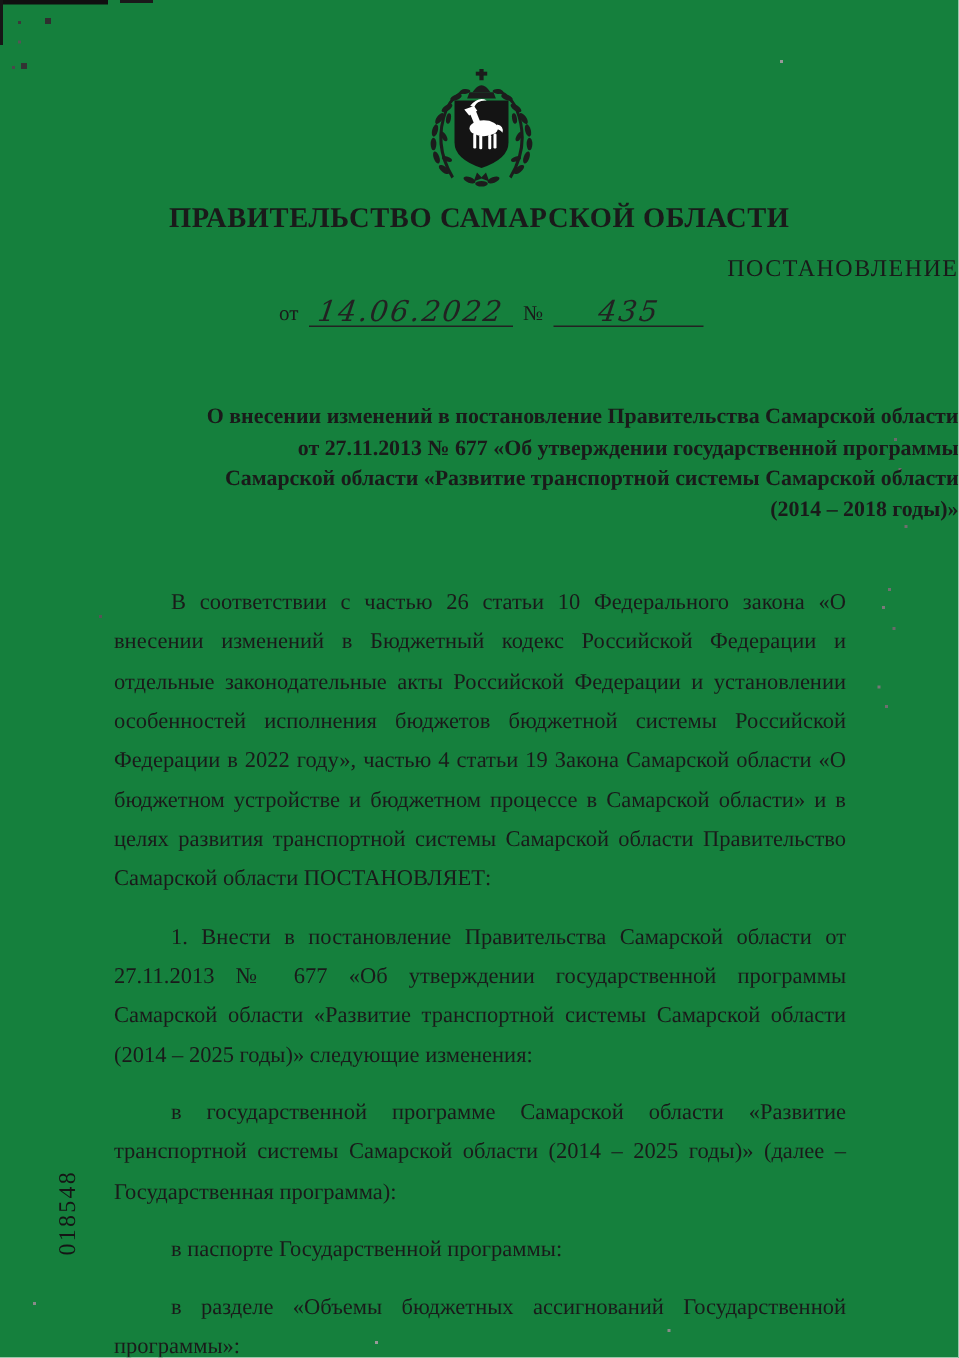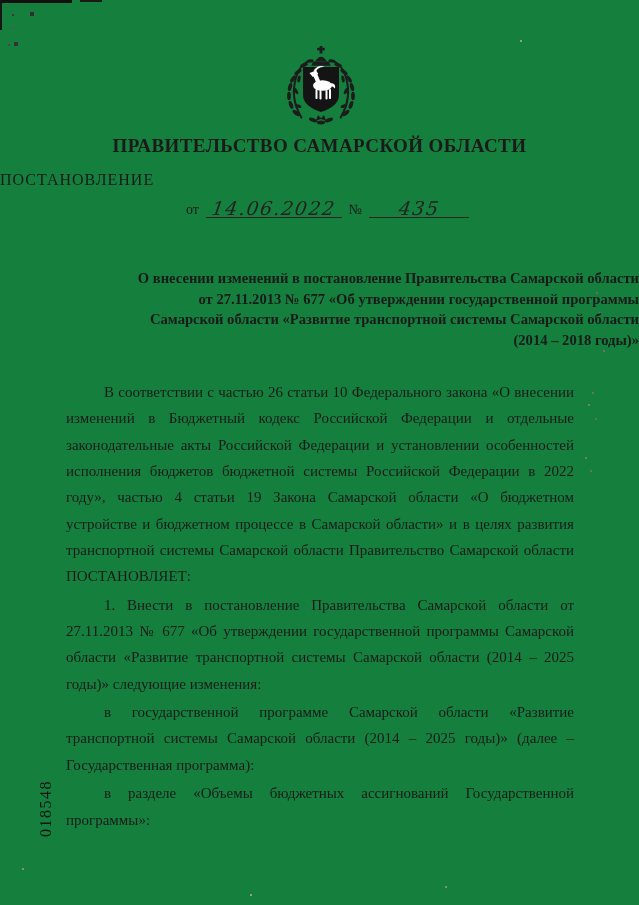--- a/index.html
+++ b/index.html
@@ -32,21 +32,21 @@
   
   .emblem { position:absolute; left:277px; top:46px; width:88px; height:82px; }
 
   
   .org-name {
     position:absolute; left:0; top:135px; width:100%;
     text-align:center; font-weight:bold; font-size:19px; letter-spacing:.4px;
   }
   .doc-type {
     position:absolute; left:0; top:171px; width:100%;
-    text-align:left; font-size:16px; letter-spacing:1px;
+    text-align:right; font-size:16px; letter-spacing:1px;
   }
   .date-line {
     position:absolute; left:0; top:196px; width:100%;
     display:flex; justify-content:center; align-items:flex-end; gap:7px;
     font-size:14px; padding-left:16px; box-sizing:border-box;
   }
   .blank-line {
     display:inline-flex; justify-content:center; align-items:flex-end;
     border-bottom:1.5px solid #222; padding:0 6px 1px 6px;
   }
@@ -63,21 +63,21 @@
   .doc-title {
     position:absolute; left:0; top:268px; width:100%;
     text-align:right; font-weight:bold; font-size:14.6px; line-height:20.6px;
   }
 
   
   .body-text {
     position:absolute; left:64px; top:377px; width:512px;
     font-size:15px; line-height:26.35px; text-align:justify;
   }
-  .body-text p { margin:2px; text-indent:38px; }
+  .body-text p { margin:12px; text-indent:38px; }
 
   
   .stamp-number {
     position:absolute; left:37px; top:837px;
     transform:rotate(-90deg); transform-origin:0 0;
     font-family:"Liberation Serif", serif; font-size:16px;
     letter-spacing:1.5px; color:#151515; white-space:nowrap;
   }
 </style>
 </head>
@@ -169,18 +169,19 @@
     <div>О внесении изменений в постановление Правительства Самарской области</div>
     <div>от 27.11.2013 № 677 «Об утверждении государственной программы</div>
     <div>Самарской области «Развитие транспортной системы Самарской области</div>
     <div>(2014 – 2018 годы)»</div>
   </div>
 
   <div class="body-text">
     <p>В соответствии с частью 26 статьи 10 Федерального закона «О внесении изменений в Бюджетный кодекс Российской Федерации и отдельные законодательные акты Российской Федерации и установлении особенностей исполнения бюджетов бюджетной системы Российской Федерации в 2022 году», частью 4 статьи 19 Закона Самарской области «О бюджетном устройстве и бюджетном процессе в Самарской области» и в целях развития транспортной системы Самарской области Правительство Самарской области ПОСТАНОВЛЯЕТ:</p>
     <p>1. Внести в постановление Правительства Самарской области от 27.11.2013 № 677 «Об утверждении государственной программы Самарской области «Развитие транспортной системы Самарской области (2014 – 2025 годы)» следующие изменения:</p>
     <p>в государственной программе Самарской области «Развитие транспортной системы Самарской области (2014 – 2025 годы)» (далее – Государственная программа):</p>
+    <p>в паспорте Государственной программы:</p>
     <p>в разделе «Объемы бюджетных ассигнований Государственной программы»:</p>
   </div>
 
   <div class="stamp-number">018548</div>
 
 </div>
 
 </body></html>

